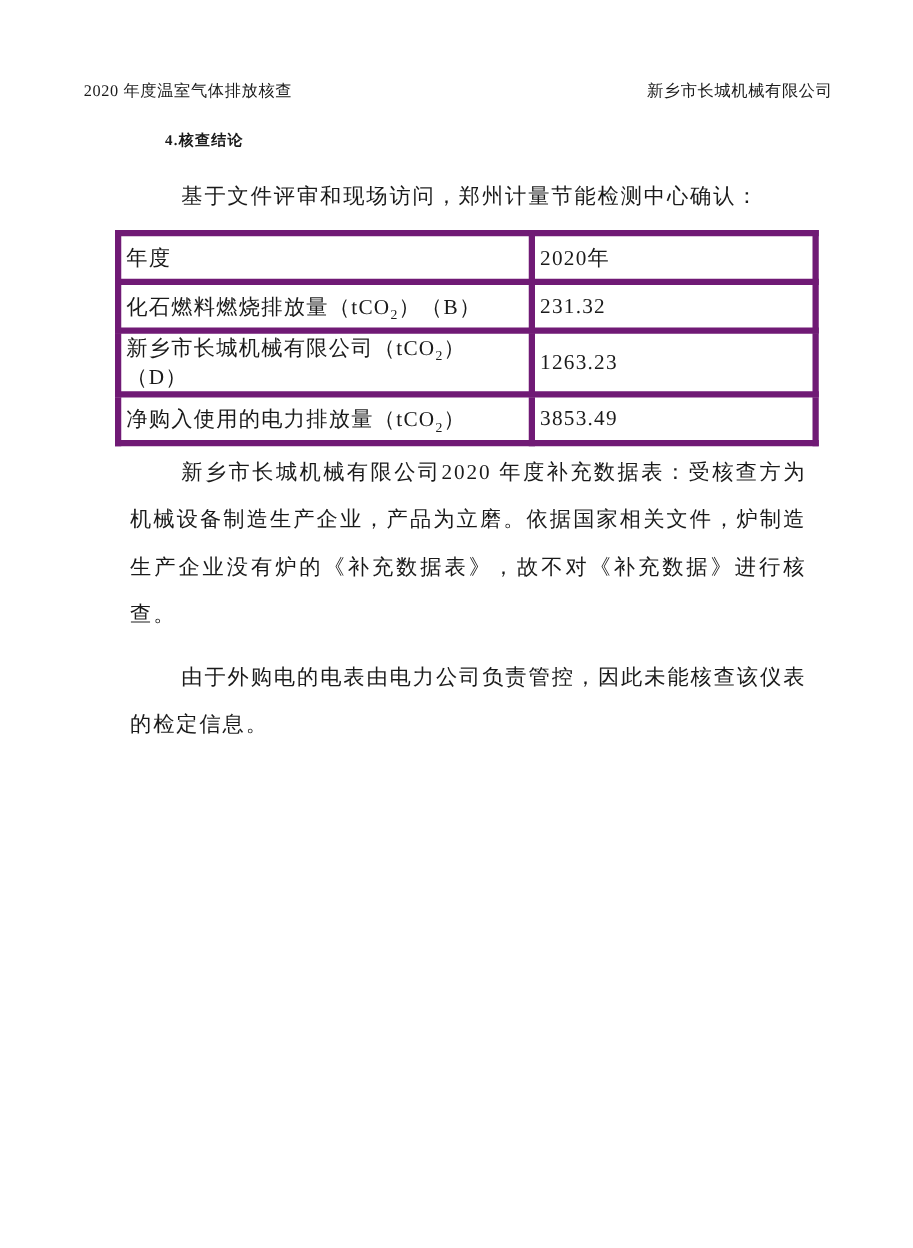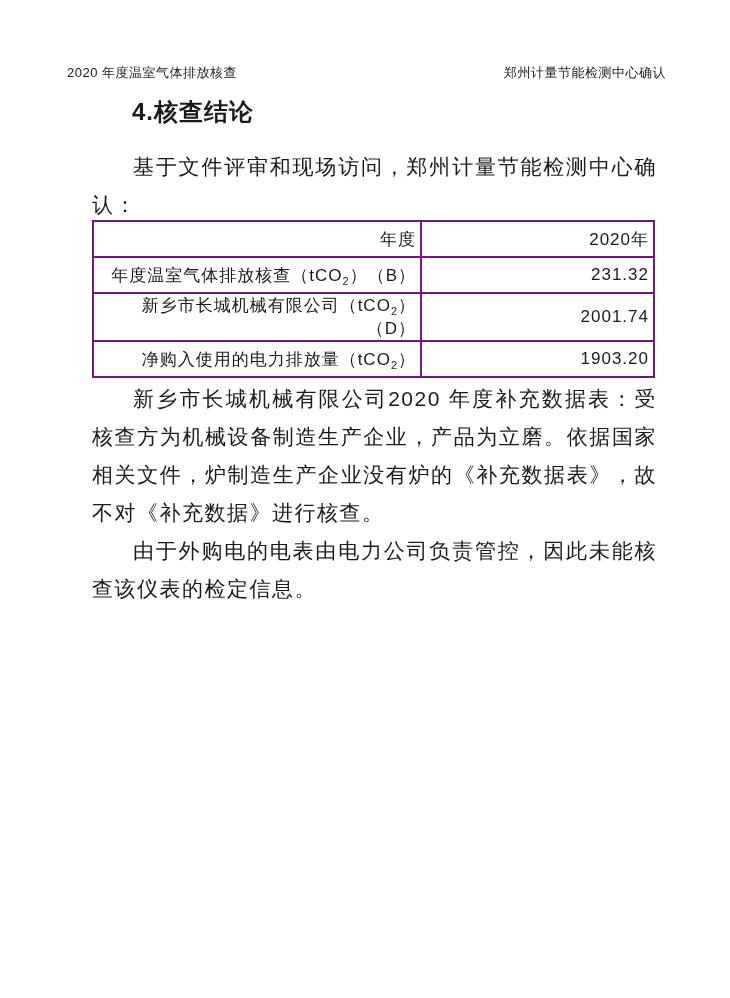--- a/index.html
+++ b/index.html
@@ -1,21 +1,21 @@
 <!DOCTYPE html>
 <html><head>
 <meta charset="utf-8">
 <style>
   html, body { margin:0; padding:0; background:#ffffff; }
   .page {
     position:relative;
     width:730px;
     height:998px;
     background:#ffffff;
-    font-family:Liberation Sans, sans-serif;
+    font-family:Liberation Serif, serif;
     color:#1a1a1a;
     overflow:hidden;
   }
   .header {
     position:absolute;
     top:63px;
     left:67px;
     right:64px;
     display:flex;
     justify-content:space-between;
@@ -23,89 +23,89 @@
     letter-spacing:0.5px;
     line-height:20px;
   }
   .content {
     position:absolute;
     top:100px;
     left:92px;
     width:565px;
   }
   .heading {
-    font-size:24px;
+    font-size:12px;
     font-weight:bold;
-    margin:0 0 24px 0;
+    margin:0 0 14px 0;
     padding-left:40px;
     letter-spacing:1px;
     line-height:24px;
   }
   .para {
-    font-size:21px;
+    font-size:17px;
     line-height:38px;
-    margin:0;
+    margin:12px;
     text-indent:41px;
     text-align:justify;
     letter-spacing:1.5px;
   }
   table.emissions {
     border-collapse:collapse;
     width:563px;
     margin-top:-4px;
     table-layout:fixed;
   }
   .emissions td {
-    border:2px solid #701a75;
+    border:5px solid #701a75;
     height:34px;
-    text-align:right;
+    text-align:left;
     vertical-align:middle;
     font-size:17px;
     letter-spacing:1px;
     padding:0 4px;
   }
   .emissions td.label-cell { width:318px; }
   .emissions sub { font-size:11px; line-height:0; }
   .after-table { margin-top:2px; }
 </style>
 </head>
 <body>
 
 <div class="page">
 
   <div class="header">
     <span>2020 年度温室气体排放核查</span>
-    <span>郑州计量节能检测中心确认</span>
+    <span>新乡市长城机械有限公司</span>
   </div>
 
   <div class="content">
 
     <h1 class="heading">4.核查结论</h1>
 
     <p class="para">基于文件评审和现场访问，郑州计量节能检测中心确认：</p>
 
 
 
     <table class="emissions">
       <tbody>
           <tr>
             <td class="label-cell"><span>年度</span></td>
             <td>2020年</td>
           </tr>
           <tr>
-            <td class="label-cell"><span>年度温室气体排放核查（tCO</span><sub>2</sub><span>）（B）</span></td>
+            <td class="label-cell"><span>化石燃料燃烧排放量（tCO</span><sub>2</sub><span>）（B）</span></td>
             <td>231.32</td>
           </tr>
           <tr>
             <td class="label-cell"><span>新乡市长城机械有限公司（tCO</span><sub>2</sub><span>）（D）</span></td>
-            <td>2001.74</td>
+            <td>1263.23</td>
           </tr>
           <tr>
             <td class="label-cell"><span>净购入使用的电力排放量（tCO</span><sub>2</sub><span>）</span></td>
-            <td>1903.20</td>
+            <td>3853.49</td>
           </tr>
         </tbody>
     </table>
 
     <p class="para after-table">新乡市长城机械有限公司2020 年度补充数据表：受核查方为机械设备制造生产企业，产品为立磨。依据国家相关文件，炉制造生产企业没有炉的《补充数据表》，故不对《补充数据》进行核查。</p>
 
 
     <p class="para">由于外购电的电表由电力公司负责管控，因此未能核查该仪表的检定信息。</p>
 
   </div>

